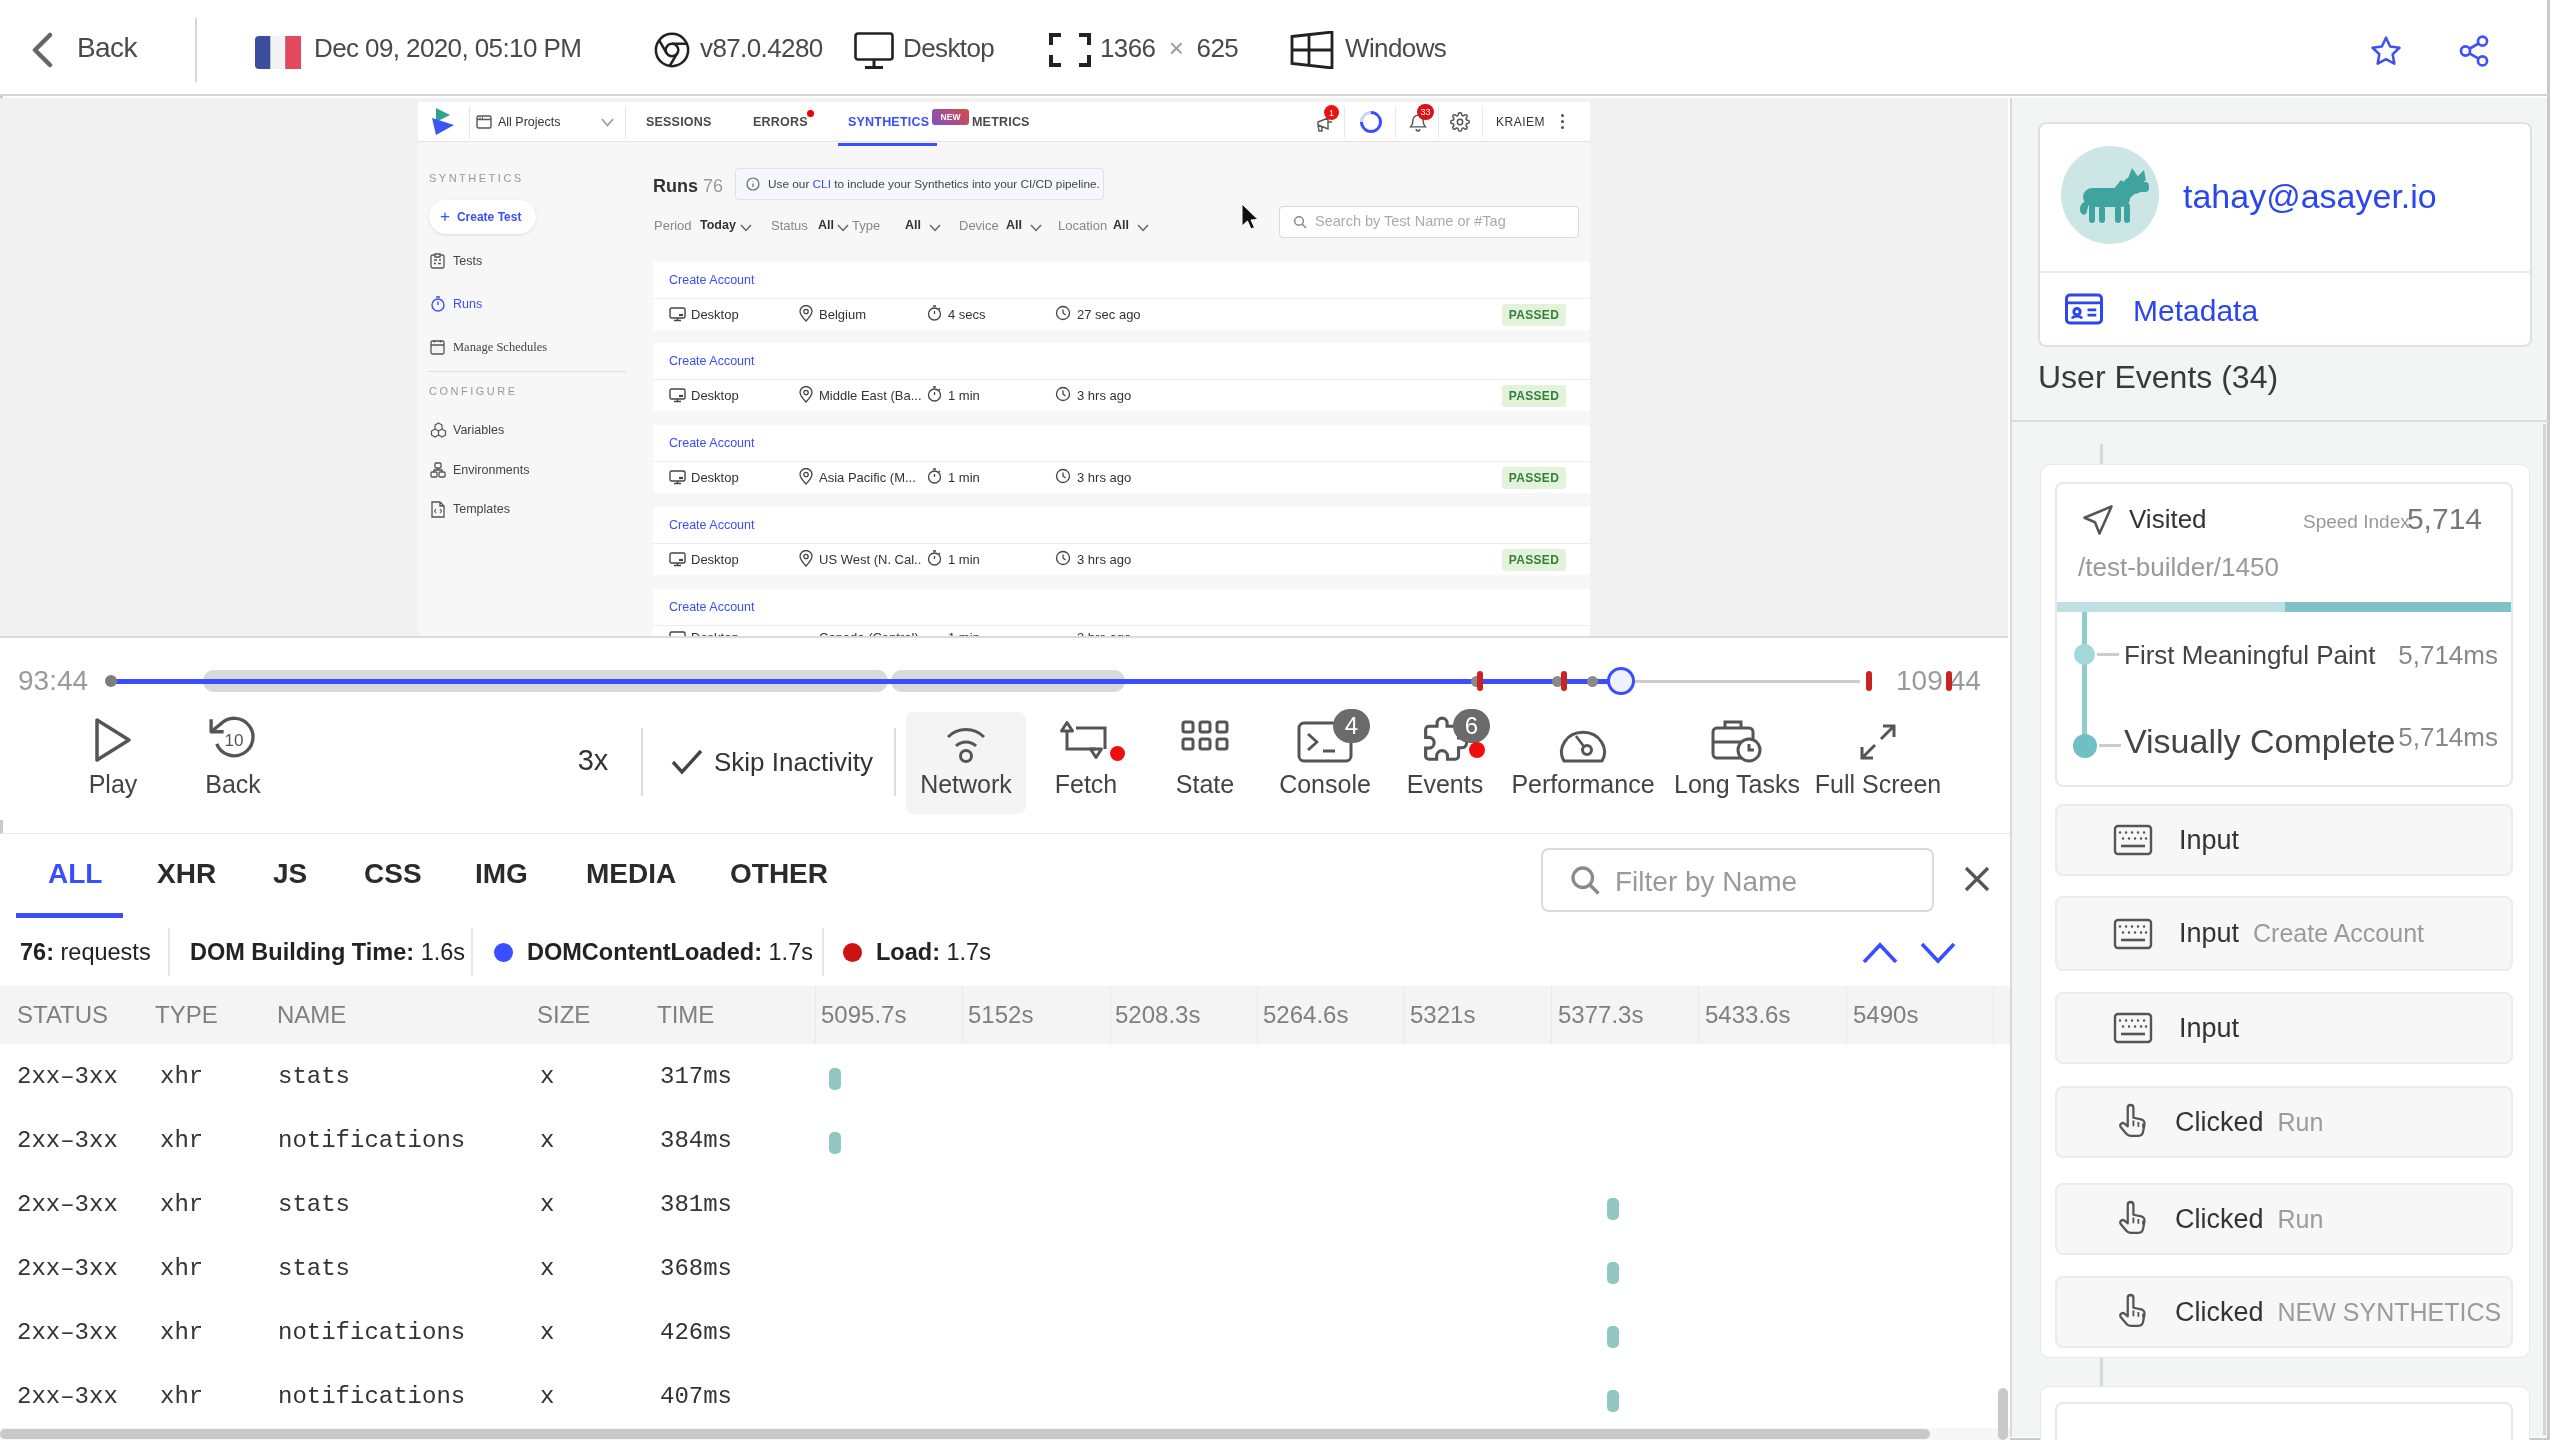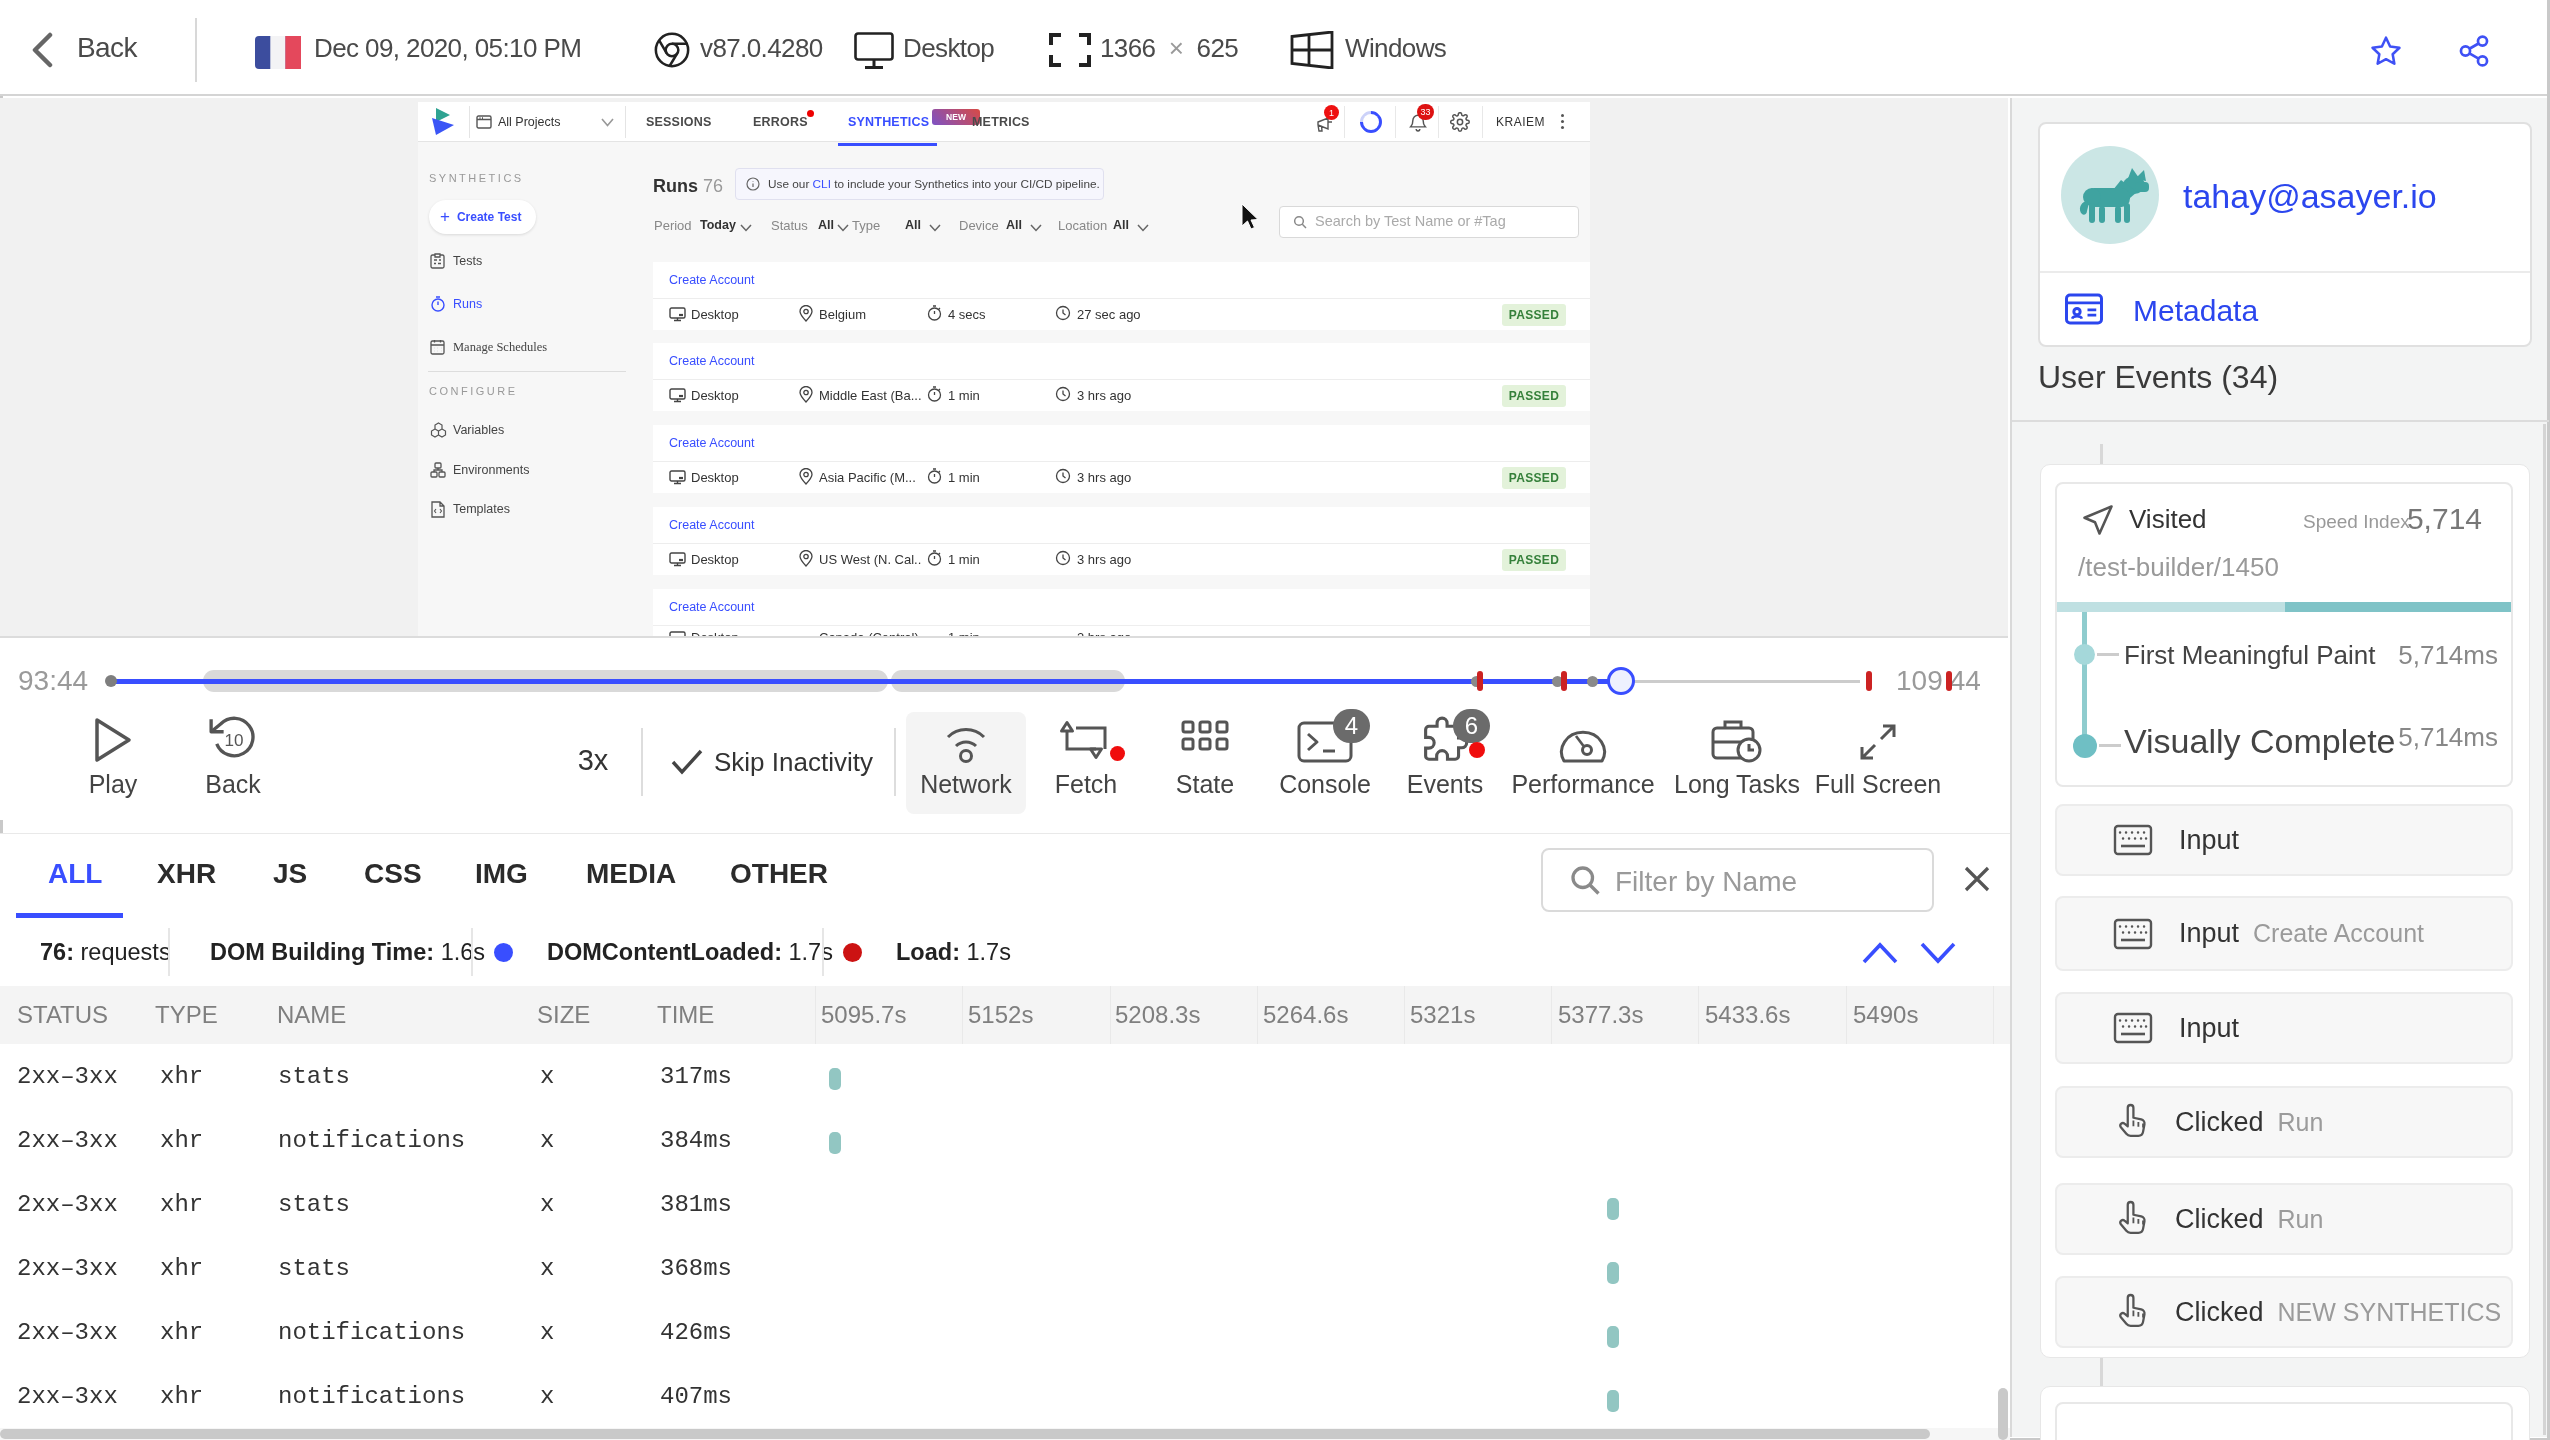--- a/index.html
+++ b/index.html
@@ -20,21 +20,21 @@
 
 #controls { position:absolute; left:0; top:708px; width:2010px; height:112px; background:#fff; }
 .ctl { position:absolute; top:4px; width:120px; height:104px; display:flex; flex-direction:column; align-items:center; justify-content:flex-start; }
 .ctl .lbl { font-size:25px; color:#444; margin-top:6px; white-space:nowrap; }
 .ctl .ico { height:52px; width:100%; display:flex; align-items:flex-end; justify-content:center; position:relative; }
 
 #tabs { position:absolute; left:0; top:833px; width:2010px; height:85px; background:#fff; border-top:1px solid #e9e9e9; }
 .tab { position:absolute; top:0; height:80px; display:flex; align-items:center; font-size:28px; font-weight:bold; color:#2b2b2b; letter-spacing:0px; }
 
 #meta { position:absolute; left:0; top:918px; width:2010px; height:68px; background:#fff; }
-#meta .t { position:absolute; top:0; height:68px; display:flex; align-items:center; font-size:23.5px; color:#222;margin-left:20px; }
+#meta .t { position:absolute; top:0; height:68px; display:flex; align-items:center; font-size:23.5px; color:#222; }
 .vdiv { position:absolute; top:10px; height:48px; width:2px; background:#e6e6e6; }
 
 #thead { position:absolute; left:0; top:986px; width:2010px; height:58px; background:#f4f4f4; }
 #thead .h { position:absolute; top:0; height:58px; display:flex; align-items:center; font-size:24px; color:#7f7f7f; }
 #tbody { position:absolute; left:0; top:1044px; width:2010px; height:384px; background:#fff; }
 .trow { position:absolute; left:0; width:2010px; height:64px; font-family:"Liberation Mono", monospace; font-size:24px; color:#333; }
 .trow span { position:absolute; top:50%; transform:translateY(-50%); }
 .gline { position:absolute; top:986px; width:1px; height:442px; background:#e9e9e9; }
 .bar { position:absolute; width:12px; height:22px; border-radius:5px; background:#92c6c2; }
 
@@ -115,21 +115,21 @@
       </svg>
     <div class="abs" style="left:80px;top:13px;font-size:12.5px;color:#333;">All Projects</div>
     <svg class="abs" style="left:183px;top:16px" width="13" height="9" viewBox="0 0 13 9">
         <path d="M1 1 L6.5 7.5 L12 1" fill="none" stroke="#999" stroke-width="1.6"></path>
       </svg>
     <div class="abs" style="left:207px;top:4px;width:1px;height:32px;background:#e4e4e4;"></div>
     <div class="abs" style="left:228px;top:13px;font-size:12.5px;font-weight:bold;color:#4a4a4a;letter-spacing:0.2px;">SESSIONS</div>
     <div class="abs" style="left:335px;top:13px;font-size:12.5px;font-weight:bold;color:#4a4a4a;letter-spacing:0.2px;">ERRORS</div>
     <div class="abs" style="left:389px;top:8px;width:7px;height:7px;border-radius:50%;background:#e00;"></div>
     <div class="abs" style="left:430px;top:13px;font-size:12.5px;font-weight:bold;color:#394eff;letter-spacing:0.2px;">SYNTHETICS</div>
-    <div class="abs" style="left:514px;top:7px;width:48px;height:16px;border-radius:3px;background:linear-gradient(45deg,#7d53c5,#d84a44);color:#fff;font-size:8.5px;font-weight:bold;display:flex;align-items:center;justify-content:center;">NEW</div>
+    <div class="abs" style="left:514px;top:7px;width:37px;height:16px;border-radius:3px;background:linear-gradient(45deg,#7d53c5,#d84a44);color:#fff;font-size:8.5px;font-weight:bold;display:flex;align-items:center;justify-content:center;">NEW</div>
     <div class="abs" style="left:420px;top:41px;width:99px;height:3px;background:#394eff;"></div>
     <div class="abs" style="left:554px;top:13px;font-size:12.5px;font-weight:bold;color:#4a4a4a;letter-spacing:0.2px;">METRICS</div>
     <div class="abs" style="left:926px;top:4px;width:1px;height:32px;background:#e8e8e8;"></div>
     <div class="abs" style="left:977px;top:4px;width:1px;height:32px;background:#e8e8e8;"></div>
     <div class="abs" style="left:1020px;top:4px;width:1px;height:32px;background:#e8e8e8;"></div>
     <div class="abs" style="left:1064px;top:4px;width:1px;height:32px;background:#e8e8e8;"></div>
     <svg class="abs" style="left:898px;top:13px" width="19" height="17" viewBox="0 0 19 17" fill="none" stroke="#555" stroke-width="1.4">
         <path d="M2 7 L12 3 V14 L2 10 Z M2 10 L3 16 H6 L5.5 10.5 M12 7 H16"></path>
       </svg>
     <div class="abs" style="left:906px;top:3px;width:15px;height:15px;border-radius:50%;background:#e11;color:#fff;font-size:9px;display:flex;align-items:center;justify-content:center;">1</div>

